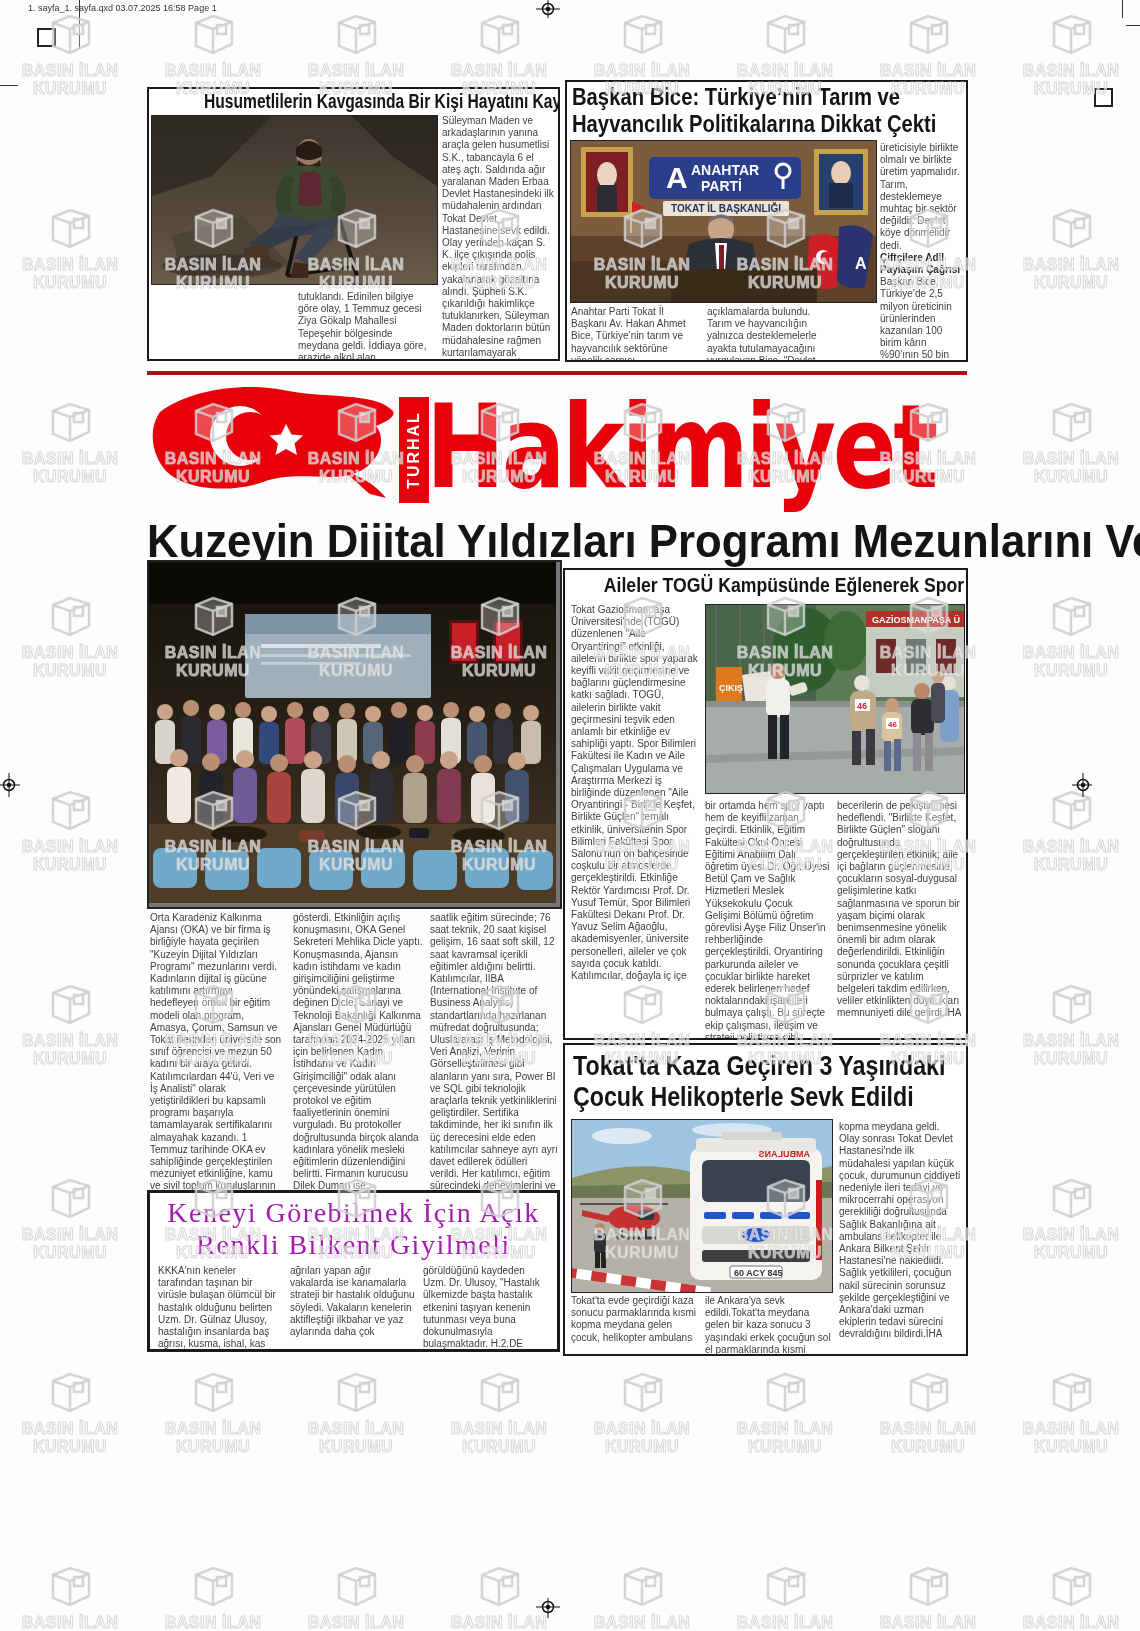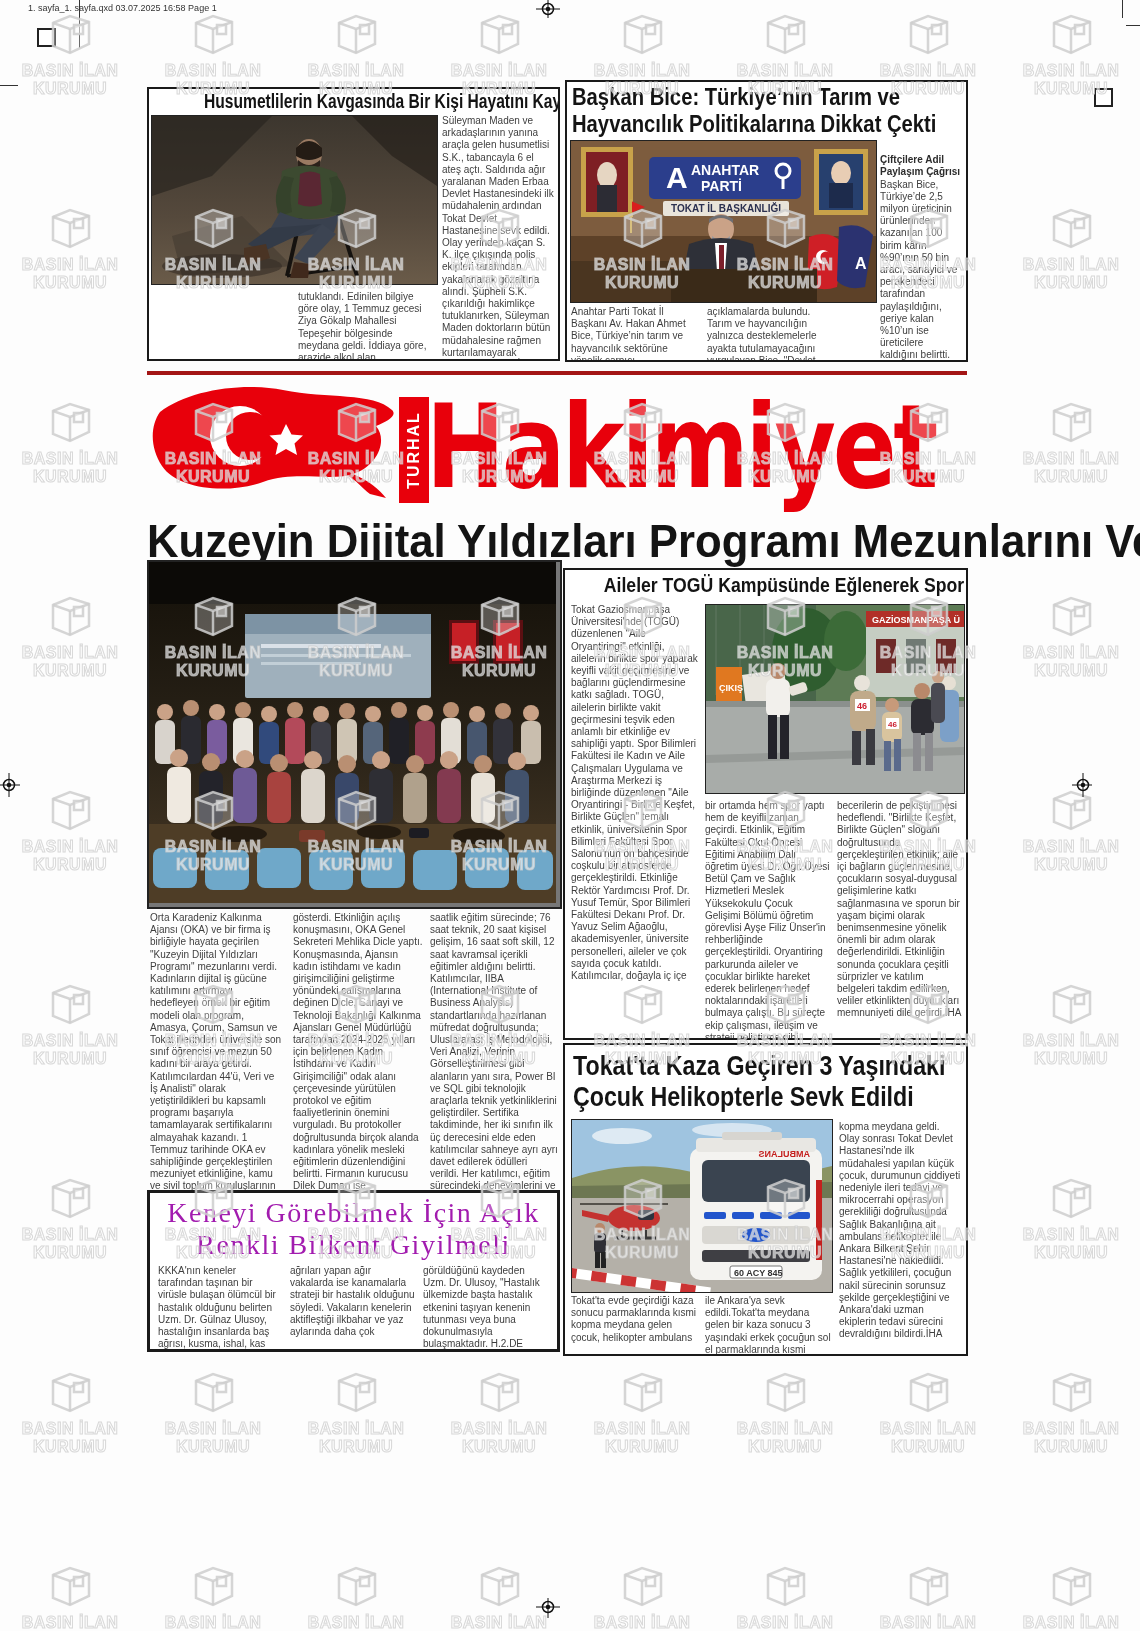--- a/index.html
+++ b/index.html
@@ -140,21 +140,21 @@
         <path d="M238,96 q20,-8 34,6 l-6,44 q-18,6 -30,-4 Z" fill="#cf1f26"></path>
         <circle cx="252" cy="116" r="7" fill="#fff"></circle>
           <circle cx="255" cy="116" r="5.5" fill="#cf1f26"></circle>
         <path d="M268,86 q22,-6 34,8 l-8,52 q-18,4 -28,-6 Z" fill="#2b3270"></path>
         <text x="284" y="128" font-family="Liberation Sans,sans-serif" font-weight="bold" font-size="16" fill="#fff">A</text>
         <rect x="96" y="128" width="150" height="33" fill="#3a2a18"></rect>
         <rect x="0" y="120" width="100" height="41" fill="#4a3520"></rect>
       </svg>
     </div>
     <div class="body-text abs" style="left:313px;top:60px;width:83px;height:215px;">
-      <br>
+      <span>üreticisiyle birlikte olmalı ve birlikte üretim yapmalıdır. Tarım, desteklemeye muhtaç bir sektör değildir. Devlet köye dönmelidir dedi.</span><br>
       <span class="bold">Çiftçilere Adil Paylaşım Çağrısı</span><br>
       <span>Başkan Bice, Türkiye’de 2,5 milyon üreticinin ürünlerinden kazanılan 100 birim kârın %90’ının 50 bin aracı, sanayici ve perakendeci tarafından paylaşıldığını, geriye kalan %10’un ise üreticilere kaldığını belirtti. H.2.DE</span>
     </div>
     <div class="body-text abs" style="left:4px;top:224px;width:130px;height:52px;">Anahtar Parti Tokat İl Başkanı Av. Hakan Ahmet Bice, Türkiye’nin tarım ve hayvancılık sektörüne yönelik çarpıcı</div>
     <div class="body-text abs" style="left:140px;top:224px;width:130px;height:52px;">açıklamalarda bulundu. Tarım ve hayvancılığın yalnızca desteklemelerle ayakta tutulamayacağını vurgulayan Bice, "Devlet,</div>
   </div>
 
   <div class="abs" style="left:147px;top:371px;width:820px;height:4px;background:#a31515;"></div>
   <svg class="abs" style="left:148px;top:382px;" width="252" height="118" viewBox="0 0 252 118">
     <path d="M12,30 C40,8 95,0 135,8 C180,17 225,10 244,28 C250,34 238,40 228,44 C240,58 230,84 205,92 C180,100 150,88 115,100 C80,112 30,108 14,84 C2,66 2,44 12,30 Z" fill="#e8000b"></path>

